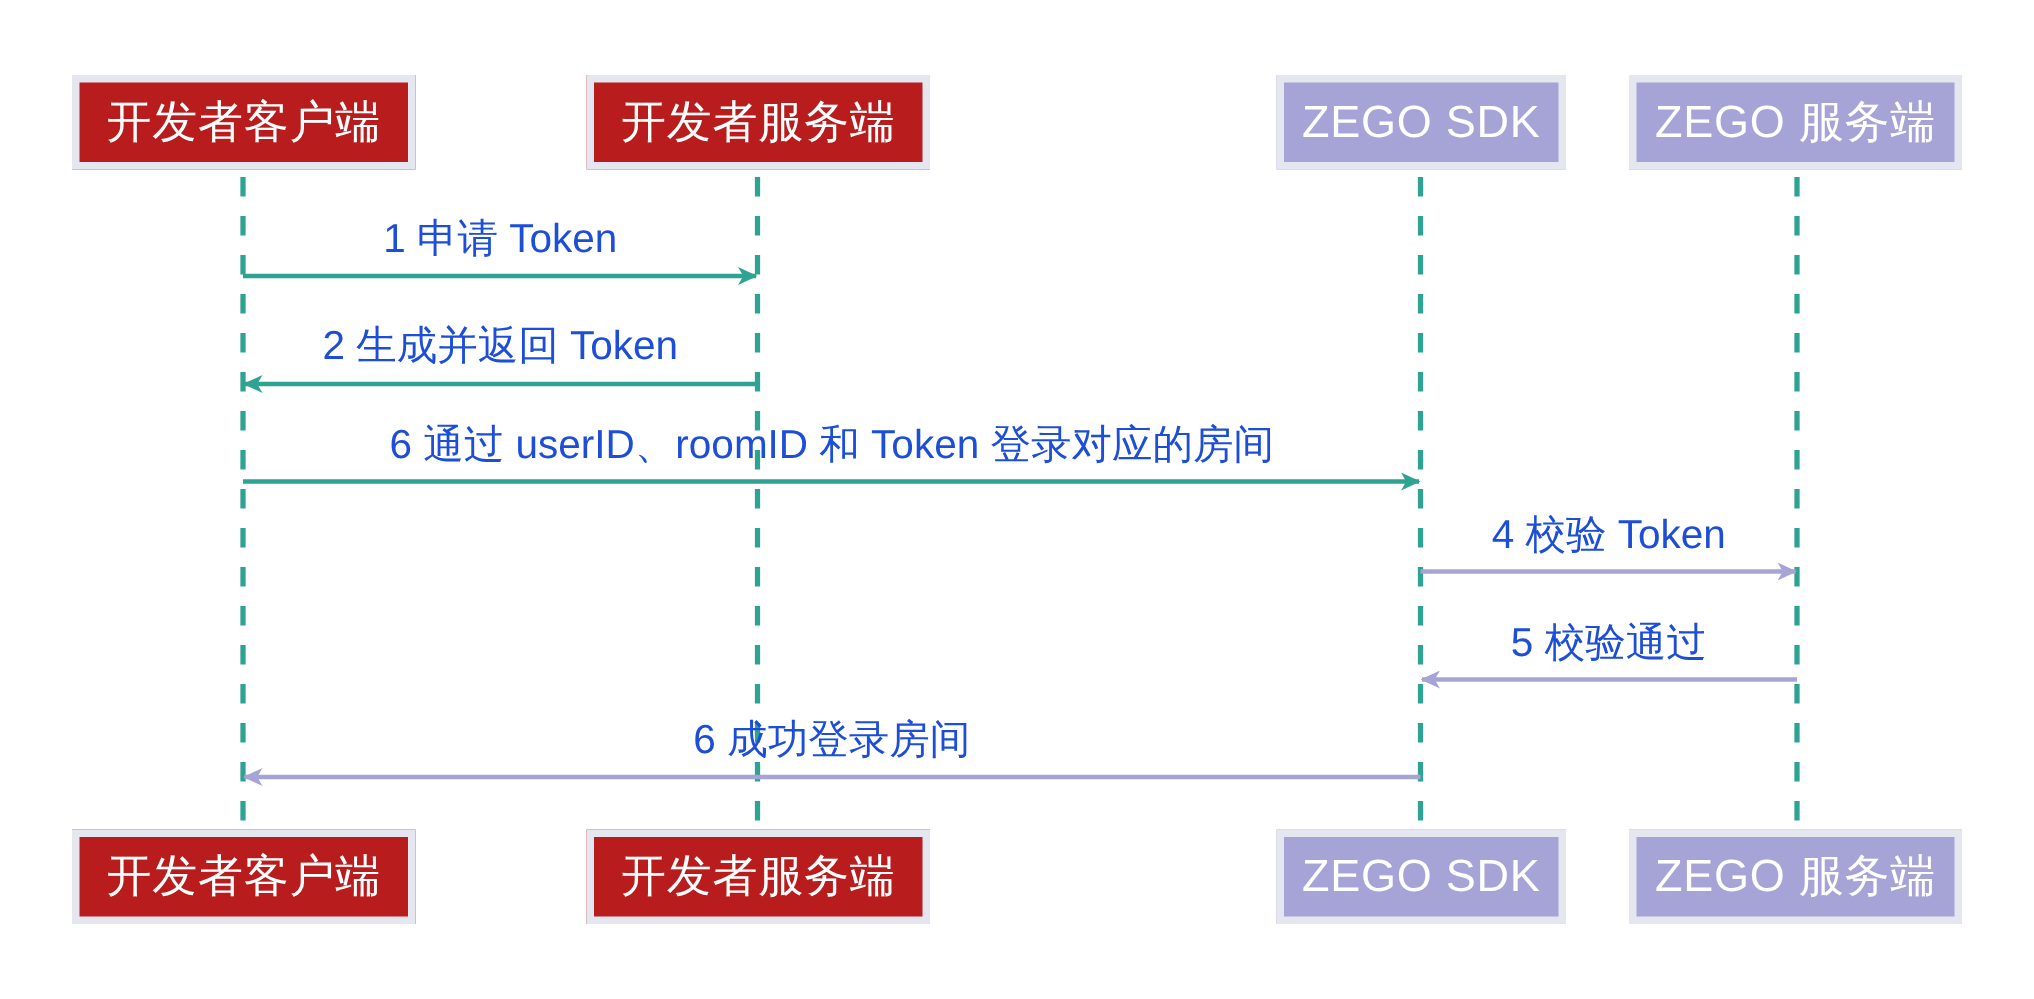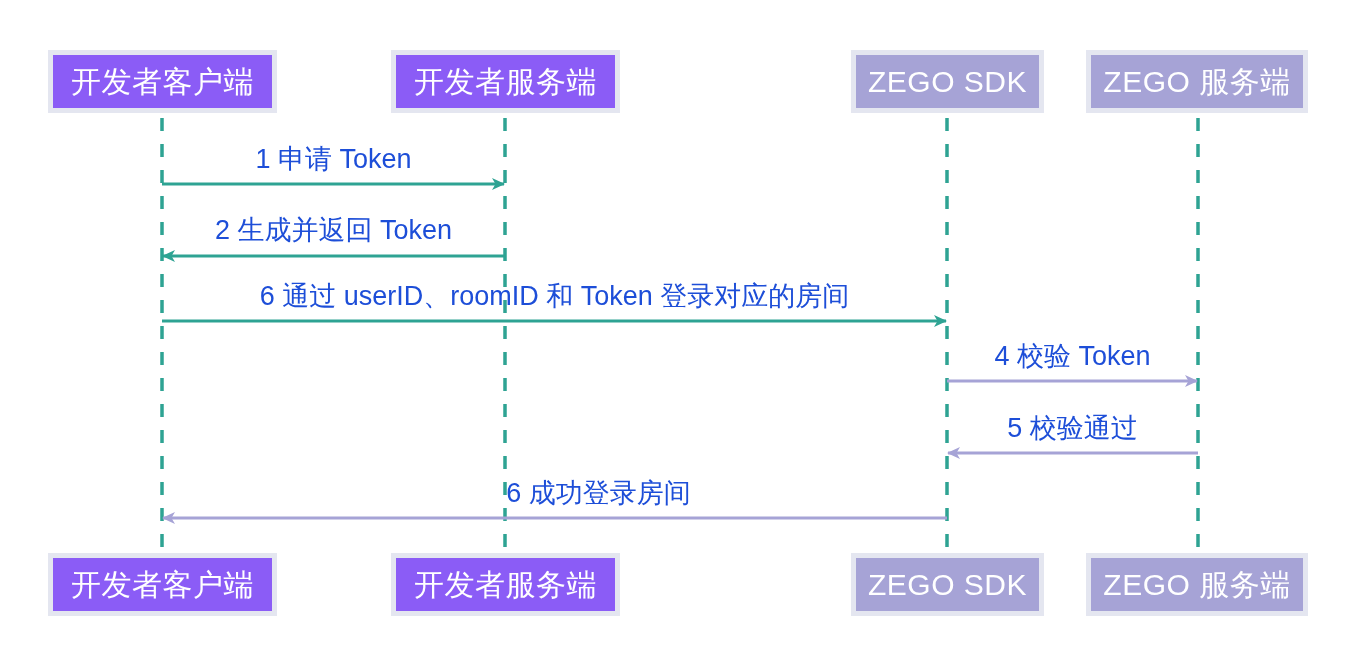--- a/index.html
+++ b/index.html
@@ -33,21 +33,21 @@
     border: 5px solid #e4e6f0;
     color: #ffffff;
     font-size: 30px;
     font-weight: 400;
     letter-spacing: 0.5px;
     line-height: 1;
     white-space: nowrap;
     user-select: none;
   }
   .participant-box.teal {
-    background: #8b5cf6;
+    background: #b91c1c;
   }
   .participant-box.purple {
     background: #a6a3d6;
     text-align: right;
   }
   .msg-label {
     position: absolute;
     color: #1d4ed8;
     font-size: 27px;
     line-height: 1;
@@ -111,16 +111,16 @@
       <div class="participant-box purple" style="left: 1086px; top: 553px; width: 222px; height: 63px;">
         <span>ZEGO 服务端</span>
       </div>
     </div>
   <div id="labels-layer">
       <div class="msg-label" style="left: 333.5px; top: 146px;">1 申请 Token</div>
       <div class="msg-label" style="left: 333.5px; top: 217px;">2 生成并返回 Token</div>
       <div class="msg-label" style="left: 554.5px; top: 283px;">6 通过 userID、roomID 和 Token 登录对应的房间</div>
       <div class="msg-label" style="left: 1072.5px; top: 343px; text-align: center;">4 校验 Token</div>
       <div class="msg-label" style="left: 1072.5px; top: 415px;">5 校验通过</div>
-      <div class="msg-label" style="left: 554.5px; top: 480px; margin-left: 44px;">6 成功登录房间</div>
+      <div class="msg-label" style="left: 554.5px; top: 480px;">6 成功登录房间</div>
     </div>
 
 </div>
 
 </body></html>

